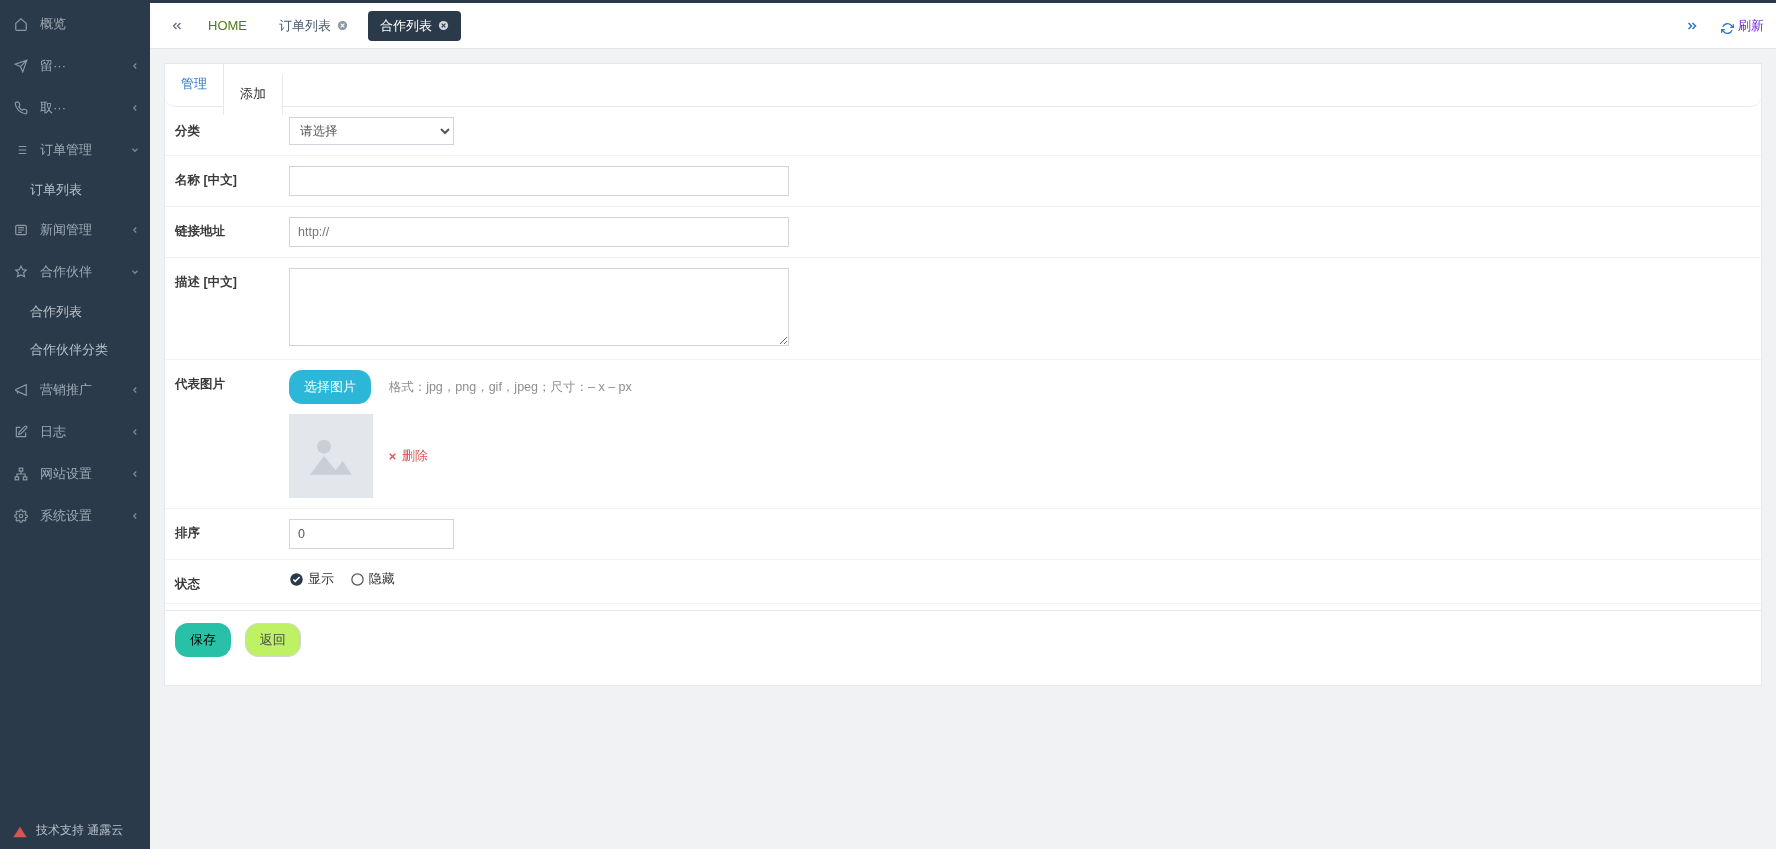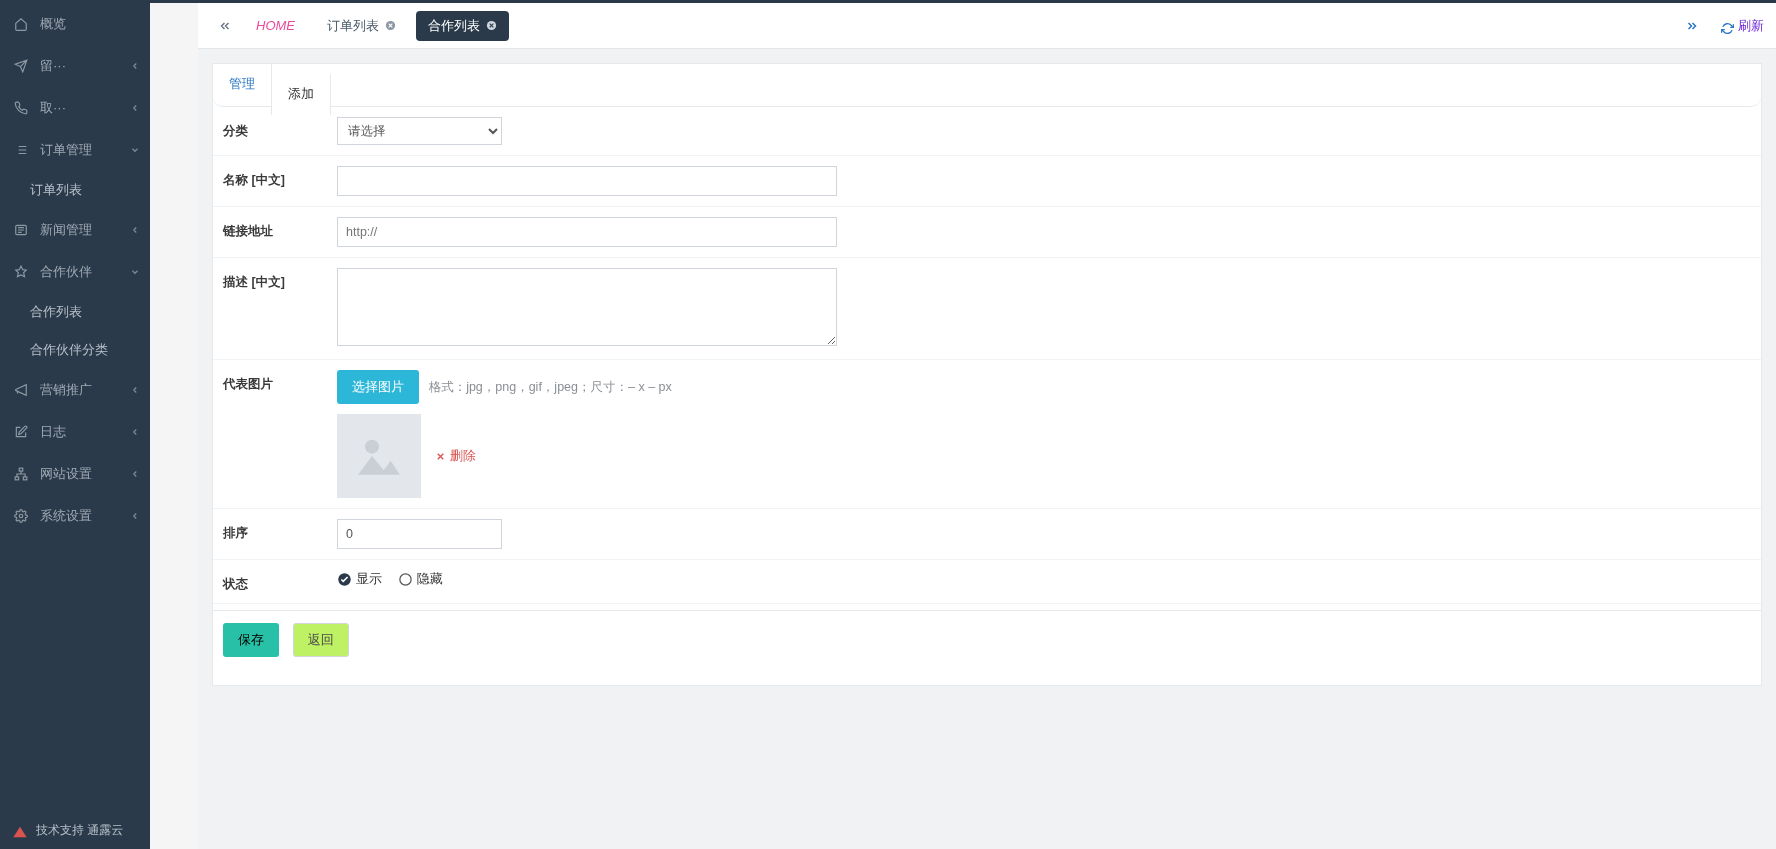--- a/index.html
+++ b/index.html
@@ -1,29 +1,29 @@
 <!DOCTYPE html>
 <html><head>
 <meta charset="utf-8">
 <style>
 * { box-sizing: border-box; margin: 0; padding: 0; }
 body { font-family: "Microsoft YaHei", Arial, sans-serif; font-size: 13px; color: #333; background: #f5f5f5; overflow: hidden; }
-.app { display: flex; width: 1776px; height: 849px; border-top: 3px solid #2b3a4a; gap: 48px; }
+.app { display: flex; width: 1776px; height: 849px; border-top: 3px solid #2b3a4a; }
 .sidebar { width: 150px; background: #2b3a4a; color: #a0aab5; display: flex; flex-direction: column; }
 .side-item { display: flex; align-items: center; padding: 12px 14px; cursor: pointer; position: relative; font-size: 13px; }
 .side-item .icn { width: 18px; display: inline-flex; margin-right: 8px; opacity: .85; }
 .side-item .arw { position: absolute; right: 10px; opacity: .7; }
 .side-sub { padding: 10px 14px 10px 30px; color: #b8c0c9; cursor: pointer; font-size: 13px; }
 .side-footer { margin-top: auto; padding: 10px 12px; display: flex; align-items: flex-end; color: #b8c0c9; font-size: 12px; }
 .side-footer .logo { width: 16px; height: 14px; margin-right: 8px; }
 .main { flex: 1; display: flex; flex-direction: column; background: #f0f2f4; }
 .topbar { background: #fff; border-bottom: 1px solid #e3e6ea; display: flex; align-items: center; padding: 0 12px; height: 46px; }
 .top-icn { padding: 6px 8px; color: #6b7785; cursor: pointer; }
 .tab { padding: 6px 12px; margin: 0 4px; color: #4a5a6a; cursor: pointer; display: inline-flex; align-items: center; font-size: 13px; }
-.tab.home { color: #ec4899; font-style: italic; }
+.tab.home { color: #4d7c0f; }
 .tab.closable .close { margin-left: 6px; color: #8a96a3; }
 .tab.active { background: #2b3a4a; color: #fff; border-radius: 4px; }
 .tab.active .close { color: #cfd7df; }
 .top-right { margin-left: auto; display: flex; align-items: center; }
 .refresh { color: #6d28d9; cursor: pointer; display: inline-flex; align-items: flex-end; margin-left: 14px; font-size: 13px; }
 .refresh .icn { margin-right: 4px; }
 .content { padding: 14px; }
 .panel { background: #fff; border: 1px solid #e6e9ec; }
 .tabs2 { display: flex; border-bottom: 1px solid #e6e9ec; border-radius: 10px; }
 .tab2 { padding: 11px 16px; cursor: pointer; font-size: 13px; border-right: 1px solid transparent; }
@@ -33,23 +33,23 @@
 .form { padding: 0 0 16px 0; }
 .row { display: flex; align-items: flex-start; padding: 10px 0 10px 0; border-bottom: 1px solid #f1f3f5; }
 .row:last-of-type { border-bottom: none; }
 .lbl { width: 124px; padding: 6px 12px 0 10px; font-weight: 700; font-size: 12.5px; color: #3a3a3a; }
 .fld { flex: 1; padding-right: 33px; }
 select.ctl { width: 165px; height: 28px; border: 1px solid #cfd5db; background: #fff; padding: 2px 6px; font-size: 12.5px; color: #555; }
 input.ctl, textarea.ctl { width: 500px; border: 1px solid #cfd5db; background: #fff; padding: 6px 8px; font-size: 12.5px; color: #555; }
 input.ctl { height: 30px; }
 textarea.ctl { height: 78px; resize: both; }
 input.ctl.small { width: 165px; }
-.btn { display: inline-flex; align-items: center; padding: 7px 14px; border-radius: 3px; font-size: 13px; cursor: pointer; border: 1px solid transparent; }
+.btn { display: inline-flex; align-items: center; padding: 7px 14px; border-radius: 13px; font-size: 13px; cursor: pointer; border: 1px solid transparent; }
 .btn-info { background: #2cb6d8; color: #fff; }
-.hint { color: #8a8f95; margin-left: 6px; font-size: 12.5px; }
+.hint { color: #8a8f95; margin-left: 14px; font-size: 12.5px; }
 .img-row { display: flex; align-items: center; margin-top: 10px; }
 .thumb { width: 84px; height: 84px; background: #e3e6ea; display: flex; align-items: center; justify-content: center; }
 .thumb svg { opacity: .55; }
 .del { color: #d9534f; margin-left: 14px; cursor: pointer; display: inline-flex; align-items: center; font-size: 13px; }
 .del .icn { margin-right: 4px; }
 .radio { display: inline-flex; align-items: center; margin-right: 12px; cursor: pointer; font-size: 13px; }
 .radio .dot { margin-right: 4px; }
 .actions { padding: 12px 10px; border-top: 1px solid #e6e9ec; margin-top: 6px; }
 .btn-save { background: #28c0a6; color: #000000; margin-right: 10px; }
 .btn-back { background: #bef264; color: #4a4a4a; border: 1px solid #cfd5db; }

